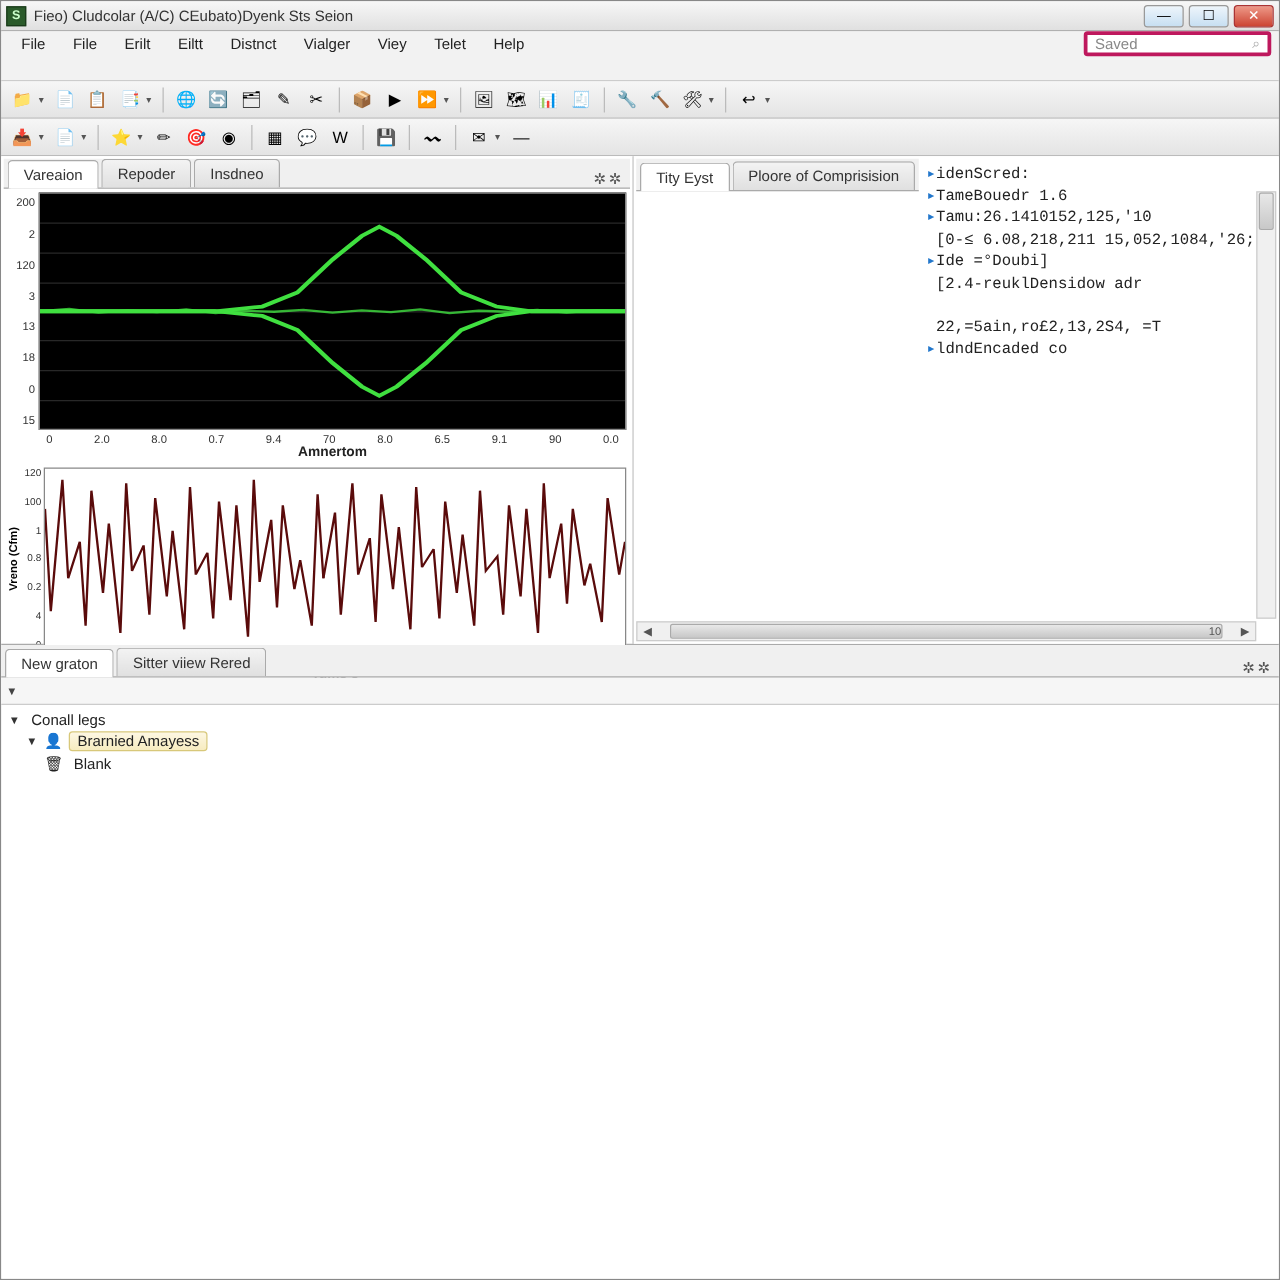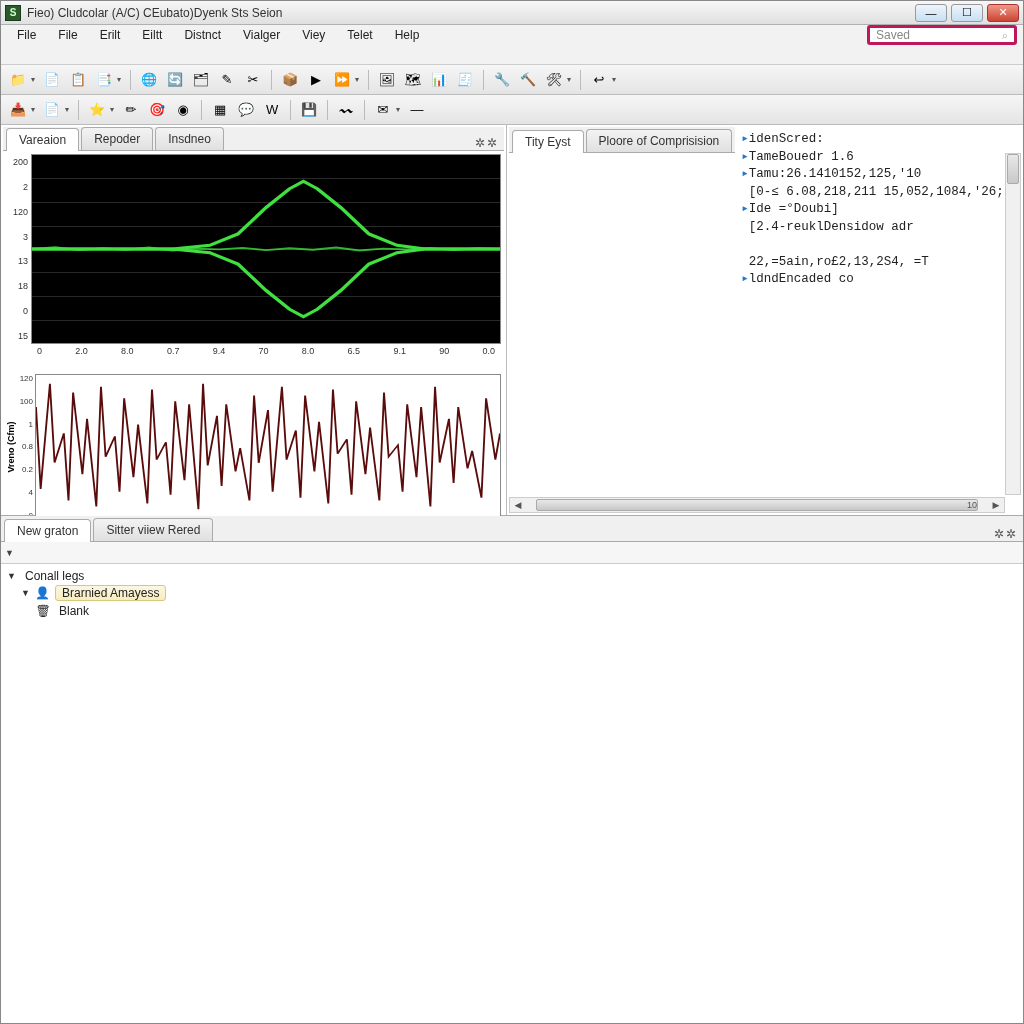--- a/index.html
+++ b/index.html
@@ -220,20 +220,21 @@
               <span>8.0</span>
               <span>0.7</span>
               <span>9.4</span>
               <span>70</span>
               <span>8.0</span>
               <span>6.5</span>
               <span>9.1</span>
               <span>90</span>
               <span>0.0</span>
             </div>
+            <div class="chart1-xlabel">Amnertom</div>
           </div>
 
           <div class="chart2-wrap">
             <div class="chart2-ylabel">
                 <span>Vreno (Cfm)</span>
               </div>
             <div class="chart2-yaxis">
               <span>120</span>
               <span>100</span>
               <span>1</span>

